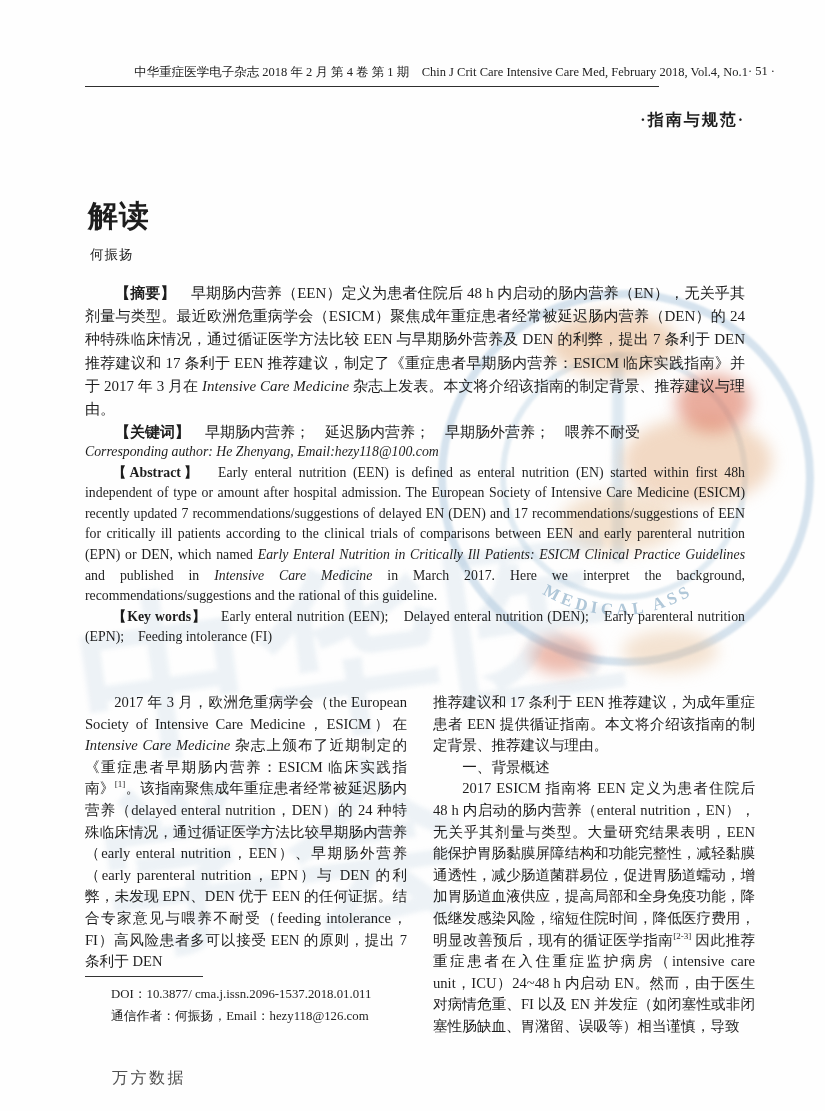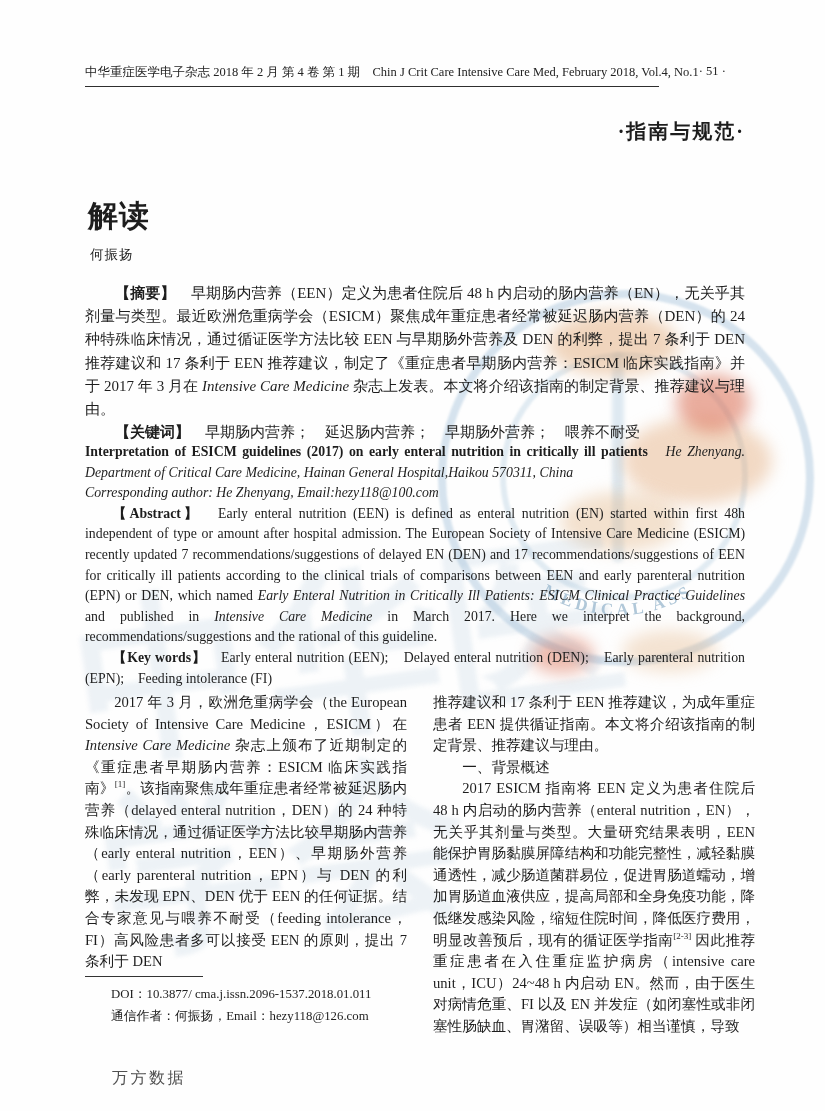--- a/index.html
+++ b/index.html
@@ -24,23 +24,23 @@
   .blob.b6 { left:622px; top:630px; width:96px; height:42px; background:rgba(226,178,130,.35); }
   .seal-arc { position:absolute; left:418px; top:270px; }
   .seal-arc text { fill:rgba(100,145,180,.50); font-size:17px; letter-spacing:4px;
                    font-family:"Liberation Serif","DejaVu Serif",serif; font-weight:700; }
   .seal-chars { position:absolute; left:90px; top:545px; width:690px; font-size:178px; line-height:1.08;
                 letter-spacing:6px; color:rgba(148,180,205,.16); transform:rotate(-8deg); filter:blur(2px);
                 font-weight:700; }
   
   .content-layer { position:absolute; inset:0; z-index:2; }
   .jheader { position:absolute; left:85px; top:64px; width:690px; display:flex;
-             justify-content:flex-start; font-size:12.5px; color:#222; white-space:nowrap; }
+             justify-content:flex-end; font-size:12.5px; color:#222; white-space:nowrap; }
   .header-rule { position:absolute; left:85px; top:86px; width:574px; border-top:1.8px solid #2e2e2e; }
-  .section-label { position:absolute; top:110px; right:80px; font-size:20px; letter-spacing:2px; font-weight:600;margin-top:8px; }
+  .section-label { position:absolute; top:110px; right:80px; font-size:16px; letter-spacing:2px; font-weight:600; }
   .title { position:absolute; left:88px; top:148px; width:640px; font-size:30px; font-weight:600;
            line-height:45px; letter-spacing:1px; margin:0; }
   .author { position:absolute; left:90px; top:246px; font-size:13.5px; letter-spacing:1px; }
   .cn-block { position:absolute; left:85px; top:282px; width:660px; font-size:15px; line-height:23.2px; text-align:justify; }
   .cn-block p { margin:0; text-indent:2em; }
   .en-block { position:absolute; left:85px; top:442px; width:660px; font-size:13.8px; line-height:20.6px; text-align:justify; }
   .en-block p { margin:0; }
   .en-abstract, .en-keywords { text-indent:2em; }
   .column { position:absolute; top:692px; width:322px; font-size:14.6px; line-height:21.6px; text-align:justify; }
   .col-left { left:85px; } .col-right { left:433px; }
@@ -91,21 +91,20 @@
     <h1 class="title"><br><span>解读</span></h1>
 
     <div class="author">何振扬</div>
 
     <div class="cn-block">
       <p><strong>【摘要】</strong>　早期肠内营养（EEN）定义为患者住院后 48 h 内启动的肠内营养（EN），无关乎其剂量与类型。最近欧洲危重病学会（ESICM）聚焦成年重症患者经常被延迟肠内营养（DEN）的 24 种特殊临床情况，通过循证医学方法比较 EEN 与早期肠外营养及 DEN 的利弊，提出 7 条利于 DEN 推荐建议和 17 条利于 EEN 推荐建议，制定了《重症患者早期肠内营养：ESICM 临床实践指南》并于 2017 年 3 月在 <em>Intensive Care Medicine</em> 杂志上发表。本文将介绍该指南的制定背景、推荐建议与理由。</p>
       <p><strong>【关键词】</strong>　早期肠内营养；　延迟肠内营养；　早期肠外营养；　喂养不耐受</p>
     </div>
 
     <div class="en-block">
-      <p class="en-title"><strong>Interpretation of ESICM guidelines (2017) on early enteral nutrition in critically ill patients</strong>　<em>He Zhenyang. Department of Critical Care Medicine, Hainan General Hospital,Haikou  570311, China</em></p>
       <p class="en-corresponding"><em>Corresponding author:  He Zhenyang, Email:hezy118@100.com</em></p>
       <p class="en-abstract"><strong>【Abstract】</strong>　Early enteral nutrition (EEN) is defined as enteral nutrition (EN) started within first 48h independent of type or amount after hospital admission. The European Society of Intensive Care Medicine (ESICM) recently updated 7 recommendations/suggestions of delayed EN (DEN) and 17 recommendations/suggestions of EEN for critically ill patients according to the clinical trials of comparisons between EEN and early parenteral nutrition (EPN) or DEN, which named <em>Early Enteral Nutrition in Critically Ill Patients: ESICM Clinical Practice Guidelines</em> and published in <em>Intensive Care Medicine</em> in March 2017. Here we interpret the background, recommendations/suggestions and the rational of this guideline.</p>
       <p class="en-keywords"><strong>【Key words】</strong>　Early enteral nutrition (EEN);　Delayed enteral nutrition (DEN);　Early parenteral nutrition (EPN);　Feeding intolerance (FI)</p>
     </div>
 
     <div class="column col-left">
       <p class="p-indent">2017 年 3 月，欧洲危重病学会（the European Society of Intensive Care Medicine，ESICM）在 <em>Intensive Care Medicine</em> 杂志上颁布了近期制定的《重症患者早期肠内营养：ESICM 临床实践指南》<sup>[1]</sup>。该指南聚焦成年重症患者经常被延迟肠内营养（delayed enteral nutrition，DEN）的 24 种特殊临床情况，通过循证医学方法比较早期肠内营养（early enteral nutrition，EEN）、早期肠外营养（early parenteral nutrition，EPN）与 DEN 的利弊，未发现 EPN、DEN 优于 EEN 的任何证据。结合专家意见与喂养不耐受（feeding intolerance，FI）高风险患者多可以接受 EEN 的原则，提出 7 条利于 DEN</p>
     </div>
 
     <div class="column col-right">

